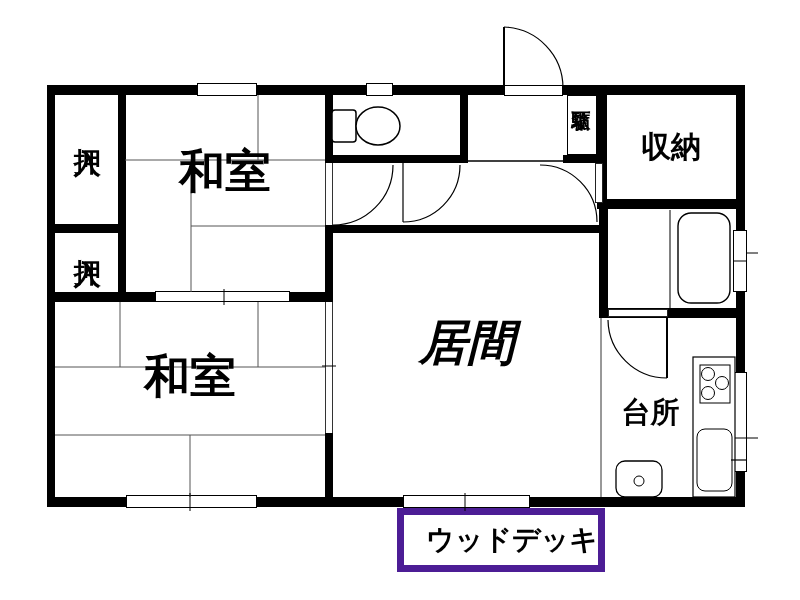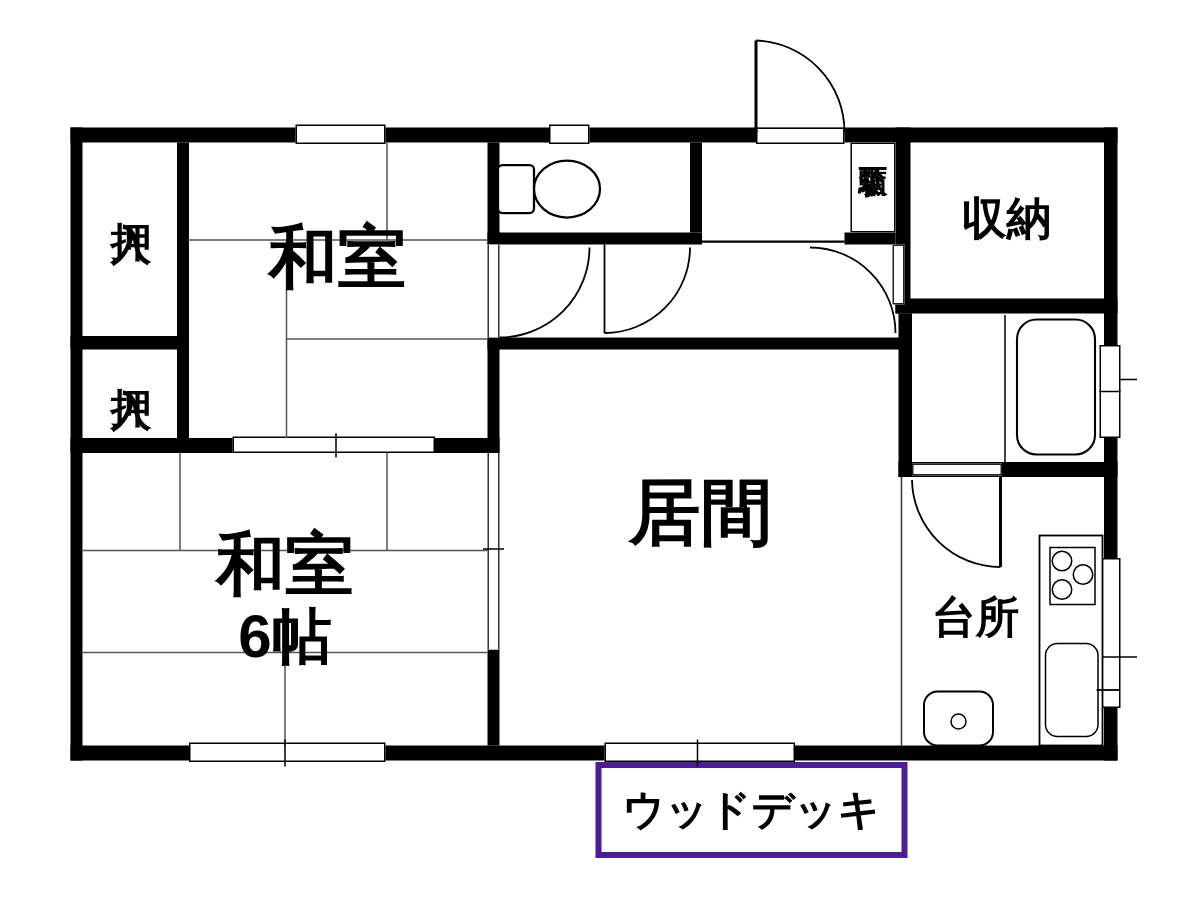--- a/index.html
+++ b/index.html
@@ -3,22 +3,22 @@
 <meta charset="utf-8">
 <style>
   html,body{margin:0;padding:0;background:#fff;}
   #canvas{position:relative;width:800px;height:600px;background:#fff;overflow:hidden;
           font-family:"Liberation Sans",sans-serif;color:#000;}
   .wall{position:absolute;background:#000;}
   .opening{position:absolute;background:#fff;border:1px solid #000;box-sizing:border-box;}
   .opening.side-only{border-top:none;border-bottom:none;border-left:1px solid #333;border-right:1px solid #333;}
   .opening.plain{border:1px solid #222;}
   .box{position:absolute;background:#fff;border:1.5px solid #000;box-sizing:border-box;}
-  .deck{position:absolute;background:#fff;border:4px solid #4c1d95;box-sizing:border-box;
-        display:flex;align-items:center;justify-content:center;}
+  .deck{position:absolute;background:#fff;border:7px solid #4c1d95;box-sizing:border-box;
+        display:flex;align-items:center;justify-content:flex-end;}
   svg.overlay{position:absolute;left:0;top:0;}
   .lbl{position:absolute;font-weight:600;line-height:1.05;text-align:center;white-space:nowrap;}
   .vert{writing-mode:vertical-rl;text-orientation:upright;}
 </style>
 </head>
 <body>
 
 <div id="canvas">
 
   <div class="wall" style="left:47px;top:85px;width:698px;height:10px"></div>
@@ -133,23 +133,22 @@
 
     <g stroke="#000" fill="#fff">
       <rect x="616" y="461" width="46" height="36" rx="9" stroke-width="1.3"></rect>
       <circle cx="639" cy="481" r="5" stroke-width="1"></circle>
     </g>
   </svg>
 
   <div class="lbl" style="left:125px;top:147px;width:200px;font-size:46px;">和室</div>
 
   <div class="lbl" style="left:55px;top:352px;width:270px;font-size:46px;">和室</div>
-  <div class="lbl" style="left:55px;top:404px;width:270px;font-size:40px;">6帖</div>
 
-  <div class="lbl" style="left:333px;top:318px;width:268px;font-size:48px;">居間</div>
+  <div class="lbl" style="left:333px;top:318px;width:268px;font-size:48px;font-style:italic;">居間</div>
 
   <div class="lbl vert" style="left:571px;top:97px;font-size:19px;">下駄箱</div>
   <div class="lbl" style="left:607px;top:131px;width:128px;font-size:30px;">収納</div>
   <div class="lbl" style="left:608px;top:397px;width:85px;font-size:29px;">台所</div>
 
   <div class="lbl vert" style="left:73px;top:126px;font-size:27px;">押入</div>
   <div class="lbl vert" style="left:73px;top:237px;font-size:27px;">押入</div>
 
 </div>
 

